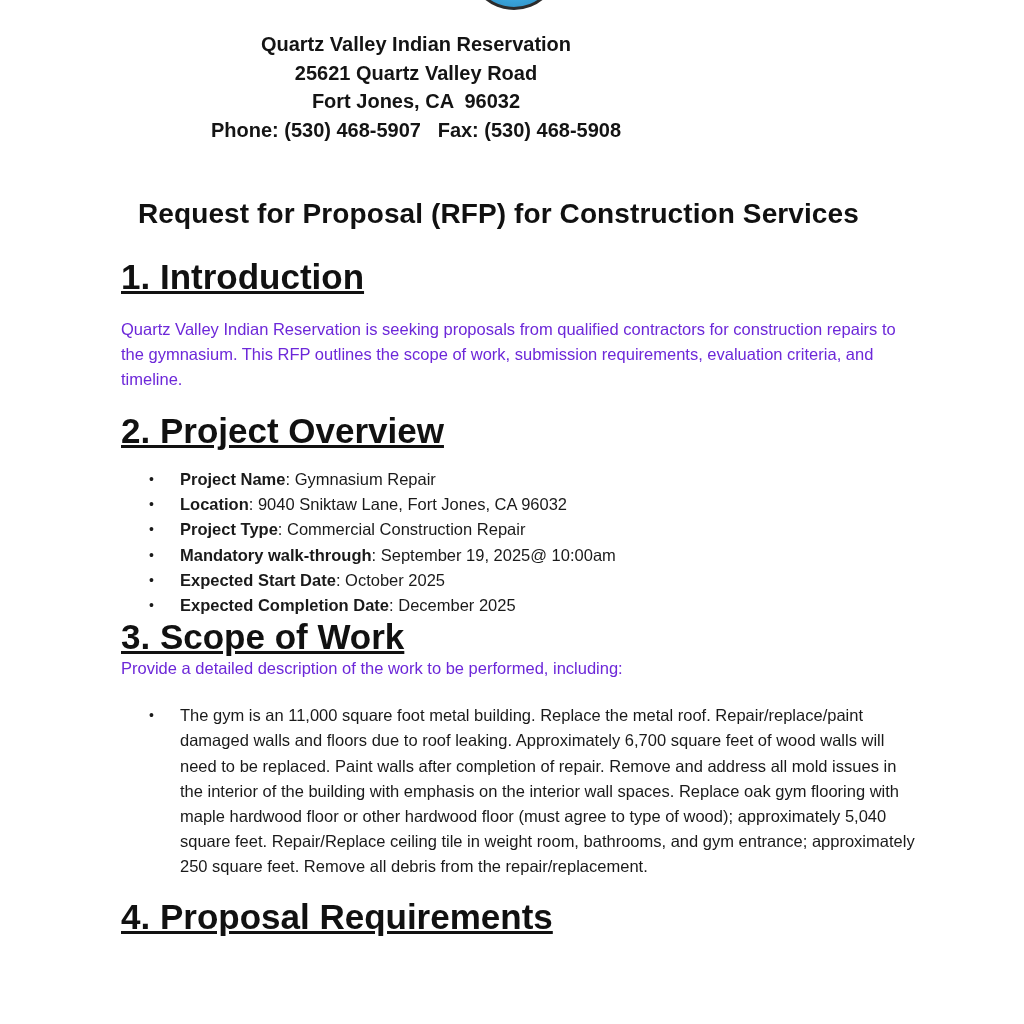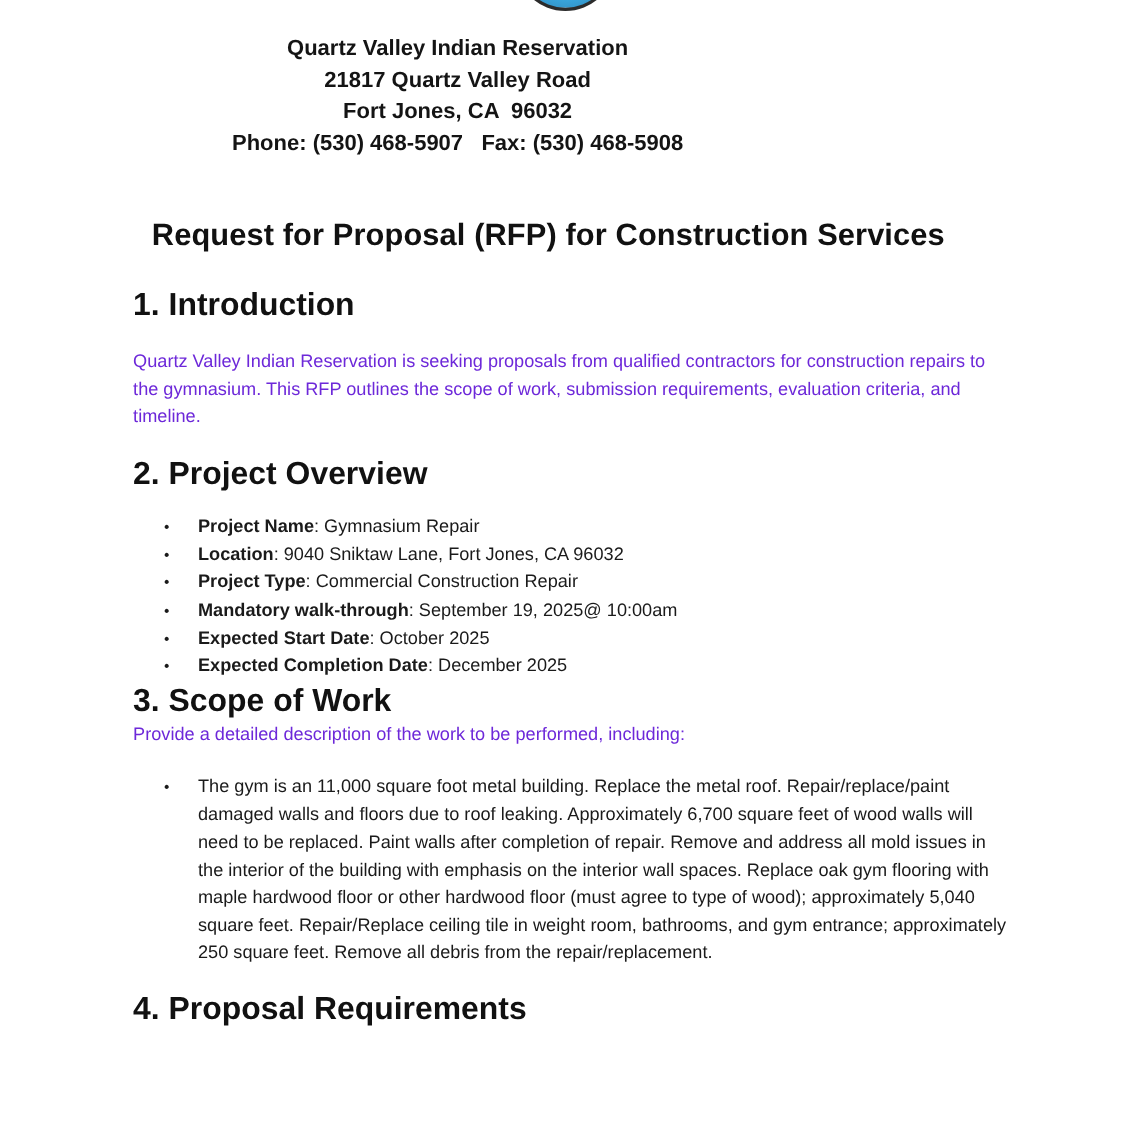--- a/index.html
+++ b/index.html
@@ -51,23 +51,24 @@
       font-family: "Liberation Sans", sans-serif;
       font-weight: bold;
       font-size: 28px;
       line-height: 38px;
       margin: 17px;
       letter-spacing: 0.1px;
     }
     .section-heading {
       font-family: "Liberation Sans", sans-serif;
       font-weight: bold;
-      font-size: 29px;
+      font-size: 35px;
       line-height: 38px;
       margin: 0;
+      text-decoration: underline;
     }
     .para {
       font-family: "Liberation Sans", sans-serif;
       font-size: 16.5px;
       line-height: 25px;
       margin: 0;
       color: #6d28d9;
     }
     ul.bullets {
       list-style: none;
@@ -99,21 +100,21 @@
     #scope-list { margin-top: 22px; }
     #s4 { margin-top: 18px; }
   </style>
 </head>
 <body>
 
 <div class="logo"></div>
 
 <header class="letterhead">
   <div>Quartz Valley Indian Reservation</div>
-  <div>21817 Quartz Valley Road</div>
+  <div>25621 Quartz Valley Road</div>
   <div>Fort Jones, CA  96032</div>
   <div>Phone: (530) 468-5907   Fax: (530) 468-5908</div>
 </header>
 
 <main class="content">
   <h1 class="doc-title">Request for Proposal (RFP) for Construction Services</h1>
 
   <h2 class="section-heading" id="s1">1. Introduction</h2>
   <p class="para" id="intro-text">Quartz Valley Indian Reservation is seeking proposals from qualified contractors for construction repairs to the gymnasium.  This RFP outlines the scope of work, submission requirements, evaluation criteria, and timeline.</p>
 

